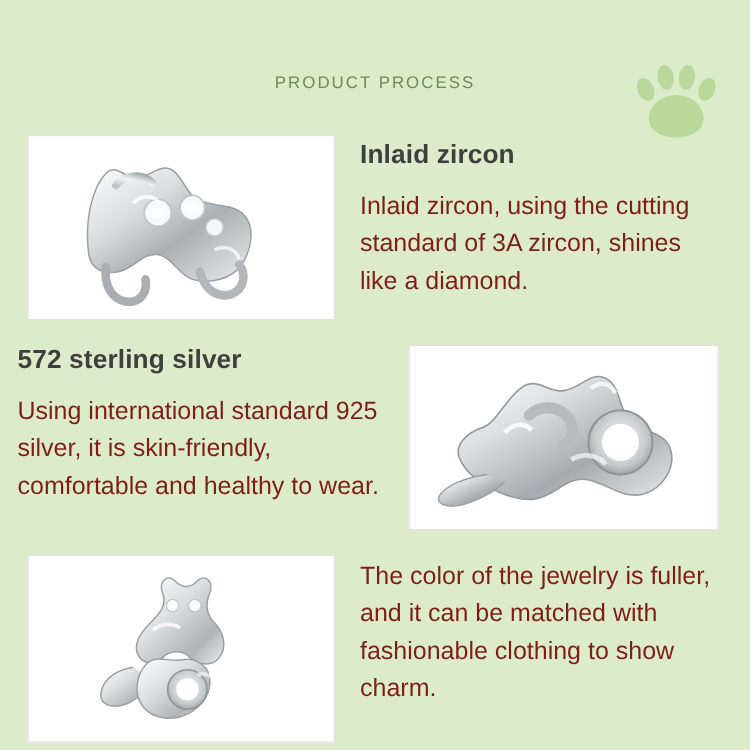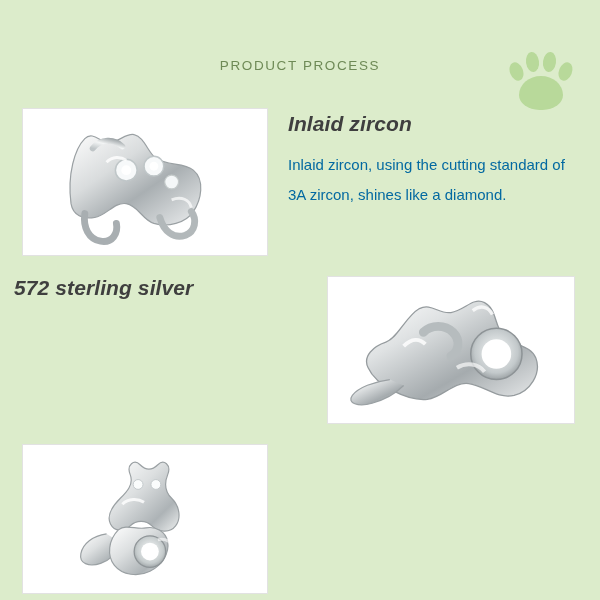--- a/index.html
+++ b/index.html
@@ -76,27 +76,26 @@
   .block-1 { left: 288px; top: 86px;  width: 292px; }
   .block-2 { left: 14px;  top: 250px; width: 300px; }
   .block-3 { left: 288px; top: 420px; width: 300px; }
 
   .block h2 {
     margin: 0 0 14px 0;
     font-size: 21px;
     font-weight: bold;
     color: #3f3f3f;
     letter-spacing: 0.1px;
-    font-style: italic;
   }
   .block p {
     margin: 0;
-    font-size: 15px;
+    font-size: 20px;
     line-height: 30px;
-    color: #0369a1;
+    color: #7f1d1d;
   }
 
   
   .bottom-strip {
     position: absolute;
     left: 0; bottom: 0;
     width: 600px; height: 14px;
     background: #e7f1dc;
   }
 </style>
@@ -145,20 +144,21 @@
     </svg>
   </div>
 
   <div class="block block-1">
     <h2>Inlaid zircon</h2>
     <p>Inlaid zircon, using the cutting standard of 3A zircon, shines like a diamond.</p>
   </div>
 
   <div class="block block-2">
     <h2>572 sterling silver</h2>
+    <p>Using international standard 925 silver, it is skin-friendly, comfortable and healthy to wear.</p>
   </div>
 
   <div class="photo photo-2">
     <svg viewBox="0 0 248 148" xmlns="http://www.w3.org/2000/svg">
       <defs>
         <linearGradient id="sil2" x1="0" y1="0" x2="1" y2="1">
           <stop offset="0%" stop-color="#ffffff"></stop>
           <stop offset="30%" stop-color="#dfe2e3"></stop>
           <stop offset="65%" stop-color="#a5abae"></stop>
           <stop offset="100%" stop-color="#e8eaeb"></stop>
@@ -203,16 +203,17 @@
       <path d="M84 90 C70 92 60 100 58 110 C56 120 66 124 78 120 C88 116 96 108 100 100" fill="url(#sil3)" stroke="#9aa0a3" stroke-width="1.2"></path>
       <path d="M96 86 C86 96 84 112 92 122 C100 132 116 134 128 128 C140 122 148 110 146 98 C144 88 134 82 124 84 C114 86 104 80 96 86 Z" fill="url(#sil3)" stroke="#9aa0a3" stroke-width="1.2"></path>
       <circle cx="128" cy="108" r="16" fill="url(#hole3)" stroke="#8f9598" stroke-width="1.3"></circle>
       <circle cx="128" cy="108" r="9" fill="#ffffff"></circle>
       <path d="M100 60 C106 54 116 54 122 58" fill="none" stroke="#ffffff" stroke-width="3" opacity="0.8"></path>
       <path d="M136 96 C144 94 150 98 150 104" fill="none" stroke="#ffffff" stroke-width="3" opacity="0.6"></path>
     </svg>
   </div>
 
   <div class="block block-3">
+    <p>The color of the jewelry is fuller, and it can be matched with fashionable clothing to show charm.</p>
   </div>
 
   <div class="bottom-strip"></div>
 </div>
 
 </body></html>

